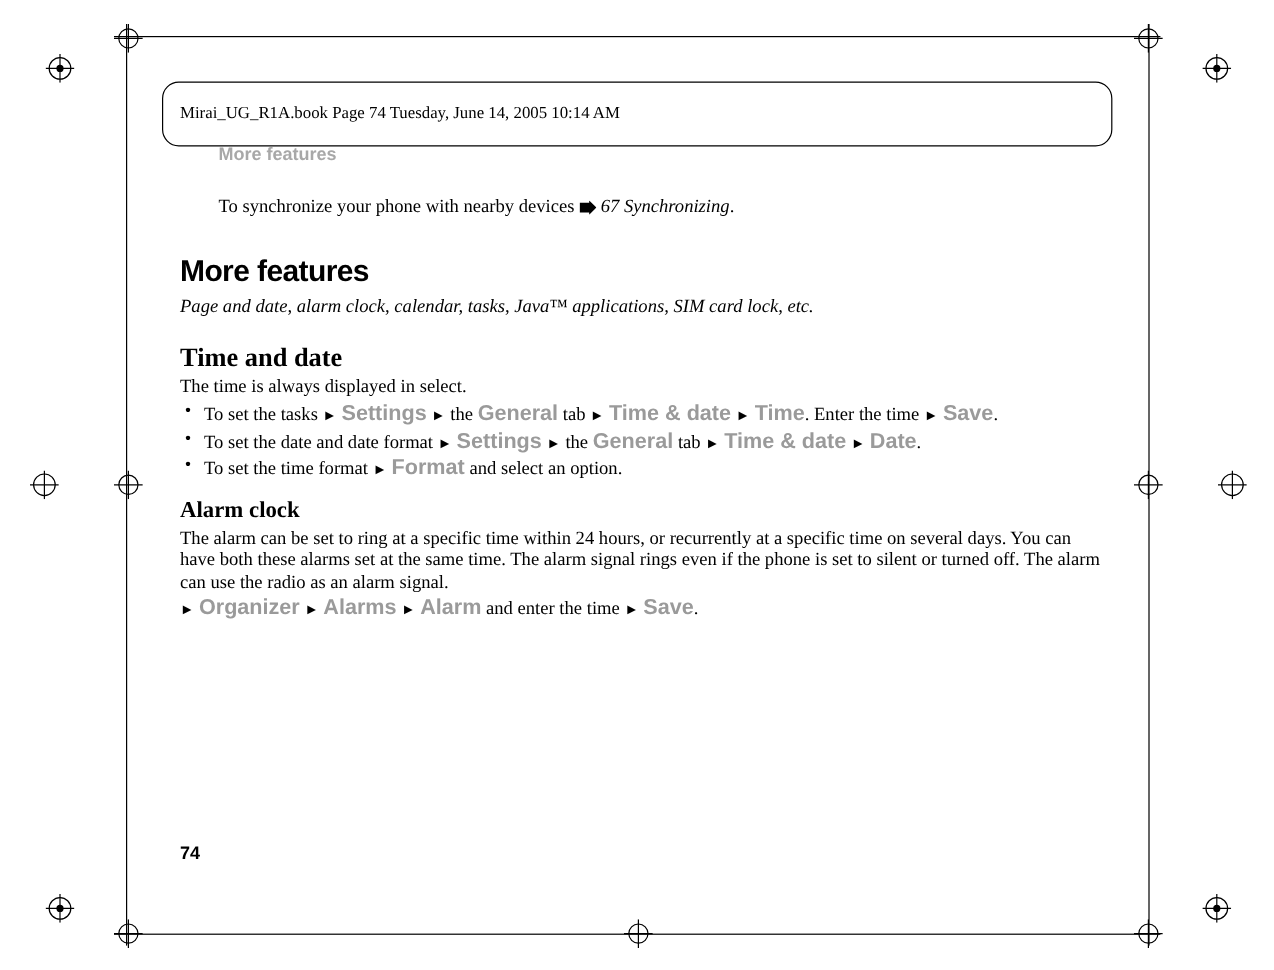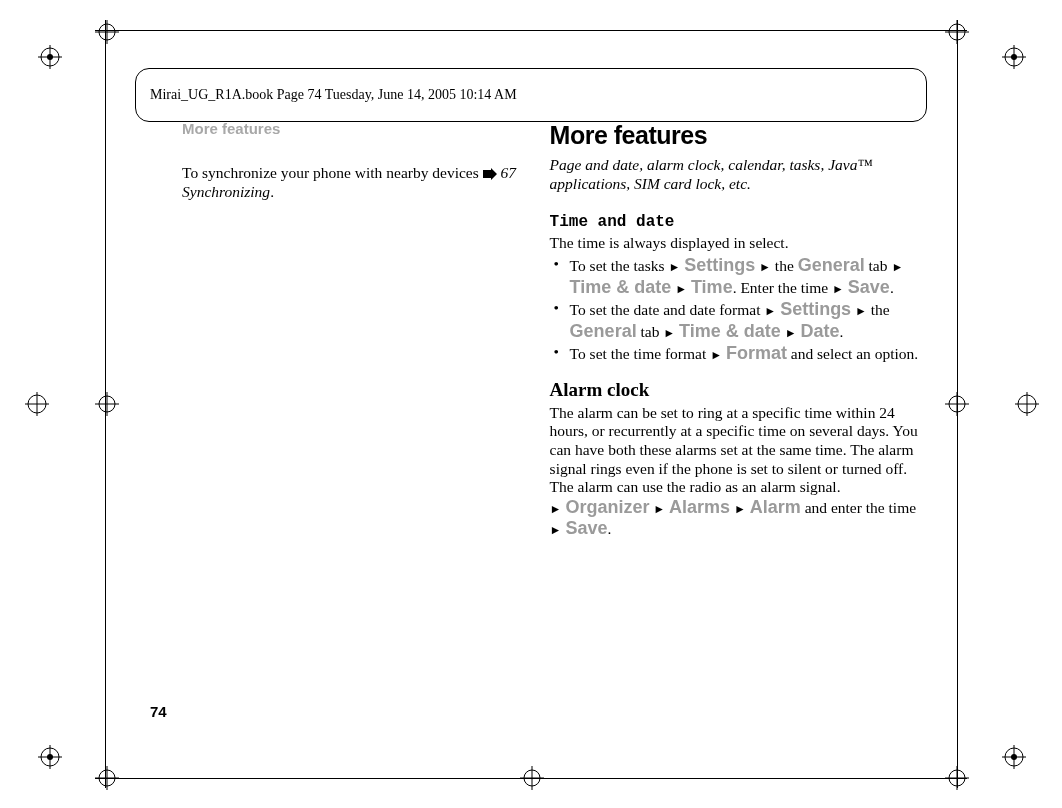--- a/index.html
+++ b/index.html
@@ -38,20 +38,21 @@
     margin-top: 20px;
   }
 
   .content {
     position: absolute;
     left: 45px;
     top: 100px;
     width: 770px;
     display: flex;
     gap: 28px;
+    flex-direction: column;
   }
   .col {
     flex: 1 1 50%;
     font-size: 15.5px;
     line-height: 1.2;
   }
   .col-left { padding-left: 32px; }
   .col-right { }
 
   .section-label-small {
@@ -66,23 +67,23 @@
     font-weight: 900;
     font-size: 25px;
     margin-bottom: 6px;
     letter-spacing: -0.5px;
   }
   .tagline {
     font-style: italic;
     margin-bottom: 20px;
   }
   .sub-heading {
-    font-family: Liberation Mono, monospace;
-    font-weight: 900;
-    font-size: 16px;
+    font-family: Liberation Serif, serif;
+    font-weight: 900;
+    font-size: 22px;
     margin-bottom: 2px;
   }
   .sub-heading-sm {
     font-family: Liberation Serif, serif;
     font-weight: 900;
     font-size: 19px;
     margin-top: 14px;
     margin-bottom: 2px;
   }
   .sub-heading-ital {

